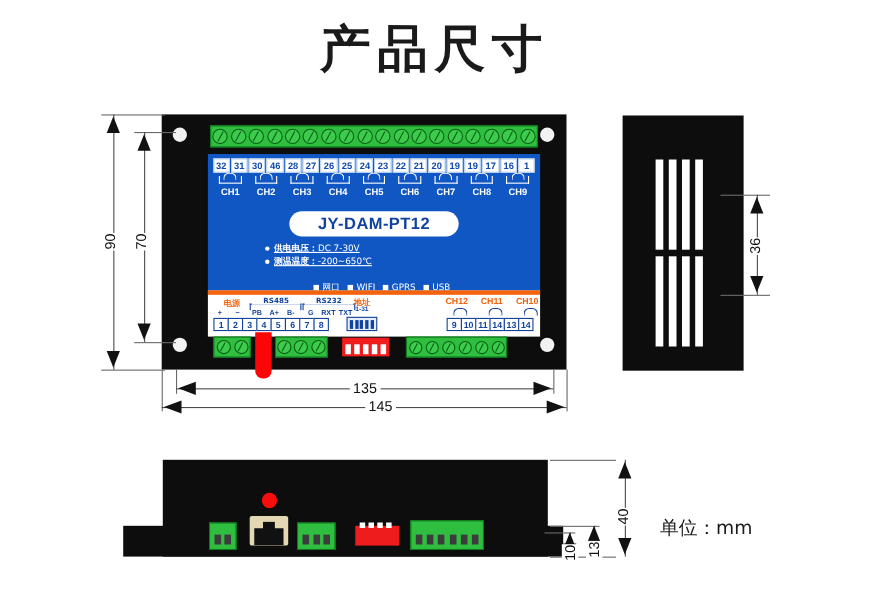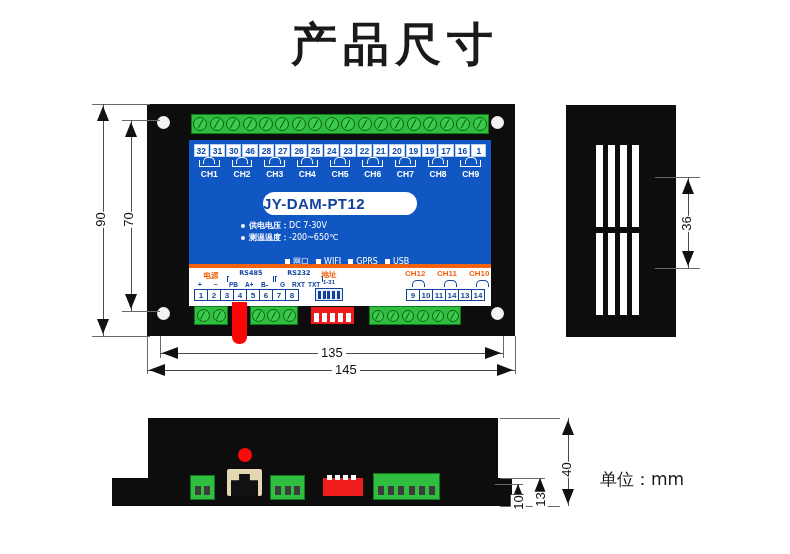--- a/index.html
+++ b/index.html
@@ -304,36 +304,36 @@
     margin-left: -77px;
     top: 52px;
     width: 154px;
     height: 23px;
     background: #ffffff;
     border-radius: 12px;
     color: #11429e;
     font-size: 15px;
     font-weight: bold;
     line-height: 23px;
-    text-align: left;
+    text-align: center;
     letter-spacing: 0.4px;
     font-family: "Liberation Sans", sans-serif;
   }
 
   
   #spec-list {
     position: absolute;
     left: 52px;
     top: 80px;
     color: #ffffff;
     font-size: 8px;
     line-height: 12px;
     font-family: "DejaVu Sans", sans-serif;
   }
-  .spec-row { white-space: nowrap; }
+  .spec-row { white-space: nowrap; text-decoration: underline; }
   .spec-bullet {
     display: inline-block;
     width: 4px; height: 4px;
     border-radius: 50%;
     background: #fff;
     margin-right: 4px;
     vertical-align: middle;
   }
   .spec-key { font-weight: bold; }
   .chk {

